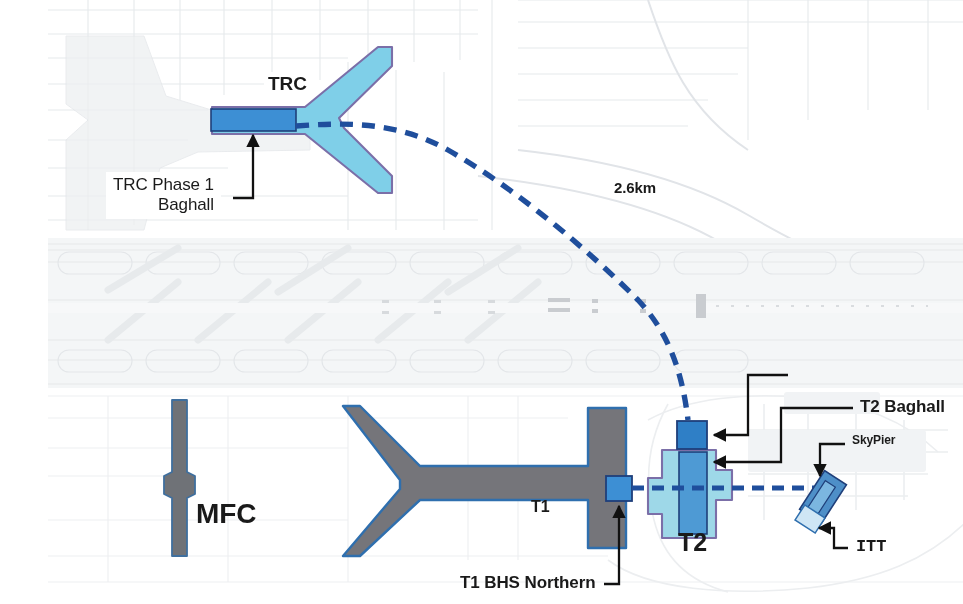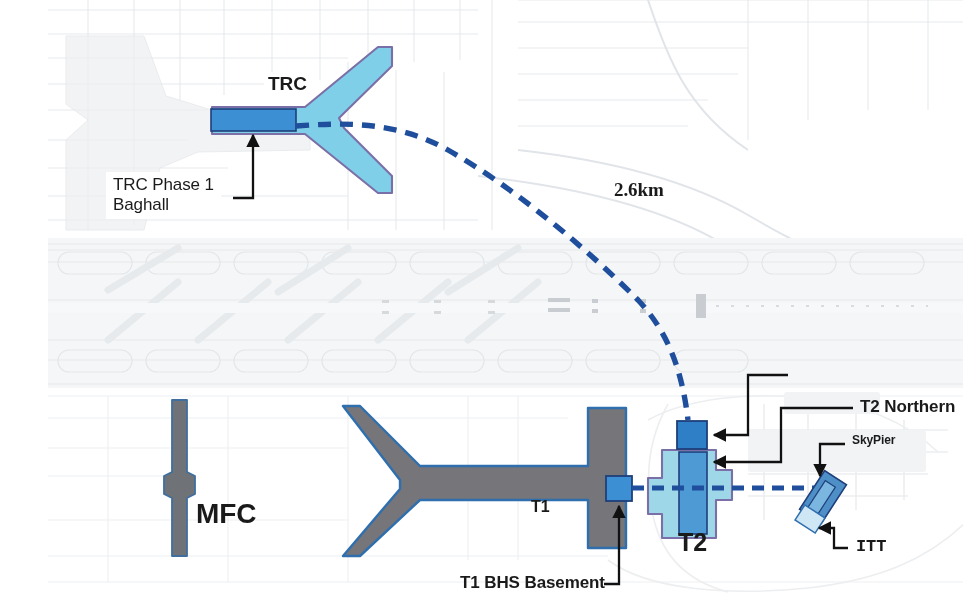--- a/index.html
+++ b/index.html
@@ -29,20 +29,21 @@
     position: absolute;
     color: #1a1a1a;
     white-space: pre;
     line-height: 1.18;
     letter-spacing: -0.1px;
   }
   .lbl.bold { font-weight: bold; }
   .lbl.boxed {
     background: #ffffff;
     padding: 3px 7px 4px 7px;
+    text-align: right;
   }
   .lbl.plainbg {
     background: #ffffff;
     padding: 1px 4px;
   }
 </style>
 </head>
 <body>
 
 <div id="stage">
@@ -215,30 +216,30 @@
     <path d="M797 444 H772 V476" fill="none" stroke="#111111" stroke-width="2.3" marker-end="url(#arr)"></path>
 
     <path d="M800 548 H786 V528 H771" fill="none" stroke="#111111" stroke-width="2.3" marker-end="url(#arr)"></path>
   </svg>
 
   <div class="lbl bold plainbg" style="left:216px; top:72px; font-size:19px;">TRC</div>
 
   <div class="lbl boxed" style="left:58px; top:172px; font-size:17px;">TRC Phase 1
 Baghall</div>
 
-  <div class="lbl bold" style="left:566px; top:179px; font-size:19px;font-family:Liberation Serif, serif;">2.6km</div>
+  <div class="lbl bold" style="left:566px; top:179px; font-size:15px;">2.6km</div>
 
   <div class="lbl bold" style="left:148px; top:497px; font-size:28px;">MFC</div>
 
   <div class="lbl bold" style="left:483px; top:498px; font-size:16px;">T1</div>
 
   <div class="lbl bold" style="left:630px; top:528px; font-size:25px;">T2</div>
 
-  <div class="lbl bold" style="left:412px; top:573px; font-size:17px;">T1 BHS Basement</div>
-
-
-  <div class="lbl bold" style="left:812px; top:397px; font-size:17px;">T2 Northern</div>
+  <div class="lbl bold" style="left:412px; top:573px; font-size:17px;">T1 BHS Northern</div>
+
+
+  <div class="lbl bold" style="left:812px; top:397px; font-size:17px;">T2 Baghall</div>
 
   <div class="lbl bold" style="left:804px; top:433px; font-size:12px;">SkyPier</div>
 
   <div class="lbl bold" style="left:808px; top:537px; font-size:17px;font-family:Liberation Mono, monospace;">ITT</div>
 
 </div>
 
 </body></html>

